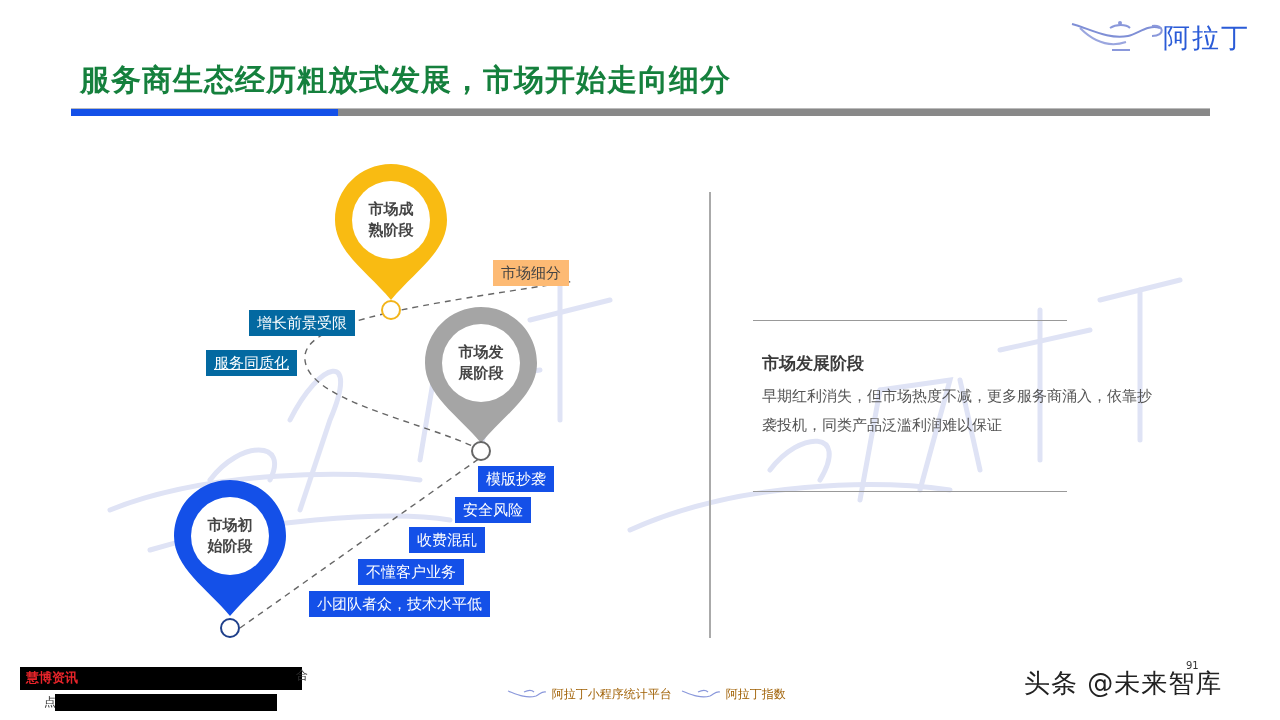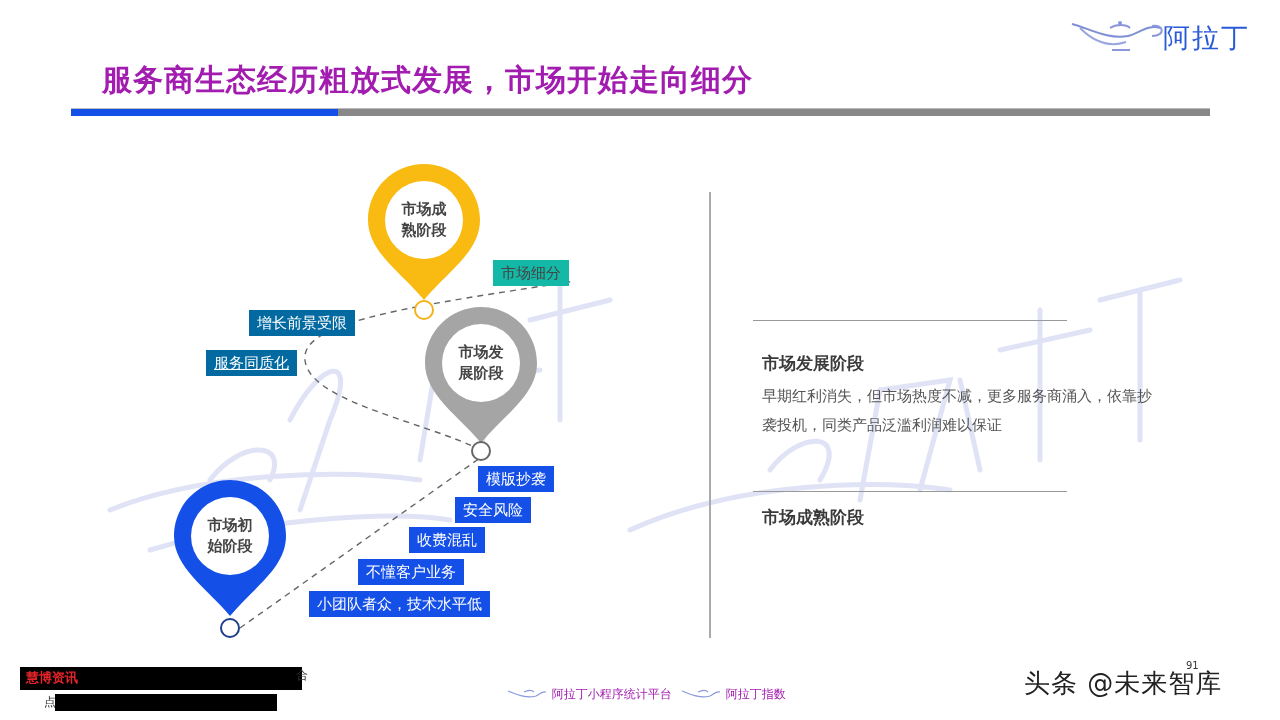--- a/index.html
+++ b/index.html
@@ -1,47 +1,47 @@
 <!DOCTYPE html>
 <html><head>
 <meta charset="utf-8">
 <style>
   * { box-sizing: border-box; margin: 0; padding: 0; }
   html, body { width: 1280px; height: 720px; overflow: hidden; background: #ffffff; }
   body { position: relative; font-family: "DejaVu Sans", "Liberation Sans", sans-serif; color: #333; }
 
-  .title { position: absolute; left: 80px; top: 60px; font-size: 30px; font-weight: bold; color: #a21caf; letter-spacing: 1px; margin-left: 22px; }
+  .title { position: absolute; left: 80px; top: 60px; font-size: 30px; font-weight: bold; color: #15803d; letter-spacing: 1px; }
   .title-bar { position: absolute; left: 71px; top: 108px; height: 8px; width: 1139px; background: #888888; border-top: 1px solid #bbbbbb; }
   .title-bar .accent { position: absolute; left: 0; top: 0; height: 100%; width: 267px; background: #1450e8; }
 
   .logo { position: absolute; left: 1068px; top: 14px; width: 190px; height: 48px; }
   .logo-text { position: absolute; left: 1163px; top: 20px; font-size: 27px; color: #2a5bd7; letter-spacing: 2px; }
 
   .watermark { position: absolute; pointer-events: none; }
 
   .pin { position: absolute; }
   .pin-label { position: absolute; font-size: 15px; font-weight: bold; color: #444; text-align: center; line-height: 21px; width: 80px; }
 
   .tag { position: absolute; font-size: 15px; color: #ffffff; padding: 0 8px; height: 26px; line-height: 26px; white-space: nowrap; }
   .tag.blue { background: #1450e8; }
   .tag.gray { background: #0369a1; }
-  .tag.yellow { background: #14b8a6; color: #444; }
+  .tag.yellow { background: #fdba74; color: #444; }
 
   .vline { position: absolute; left: 709px; top: 192px; width: 2px; height: 446px; background: #aaaaaa; }
   .hline { position: absolute; left: 753px; width: 314px; height: 1px; background: #999999; }
 
   .stage { position: absolute; left: 762px; width: 400px; }
   .stage h3 { font-size: 17px; font-weight: bold; color: #3a3a3a; margin-bottom: 7px; }
   .stage p { font-size: 15px; color: #555; line-height: 29px; }
   .footer-red { position: absolute; left: 20px; top: 667px; background: #000; height: 23px; width: 282px; }
   .footer-red span { color: #e8242a; font-size: 13px; font-weight: bold; padding-left: 6px; line-height: 17px; }
   .footer-black2 { position: absolute; left: 55px; top: 694px; width: 222px; height: 17px; background: #000; }
   .footer-small { position: absolute; font-size: 12px; color: #333; }
 
-  .footer-logo { position: absolute; top: 686px; font-size: 12px; color: #a21caf; }
+  .footer-logo { position: absolute; top: 686px; font-size: 12px; color: #a16207; }
   .footer-logo svg { vertical-align: middle; }
 
   .credit { position: absolute; left: 1024px; top: 666px; font-size: 26px; color: #222; letter-spacing: 1px; }
   .page-num { position: absolute; left: 1186px; top: 660px; font-size: 10px; color: #333; }
 </style>
 </head>
 <body>
 
 <div class="title">服务商生态经历粗放式发展，市场开始走向细分</div>
 <div class="title-bar">
@@ -87,21 +87,21 @@
   </g>
 </svg>
 
 <svg style="position:absolute;left:0;top:0;" width="700" height="660">
   <g stroke="#666" stroke-width="1.4" fill="none" stroke-dasharray="6,5">
     <path d="M240 628 L480 458"></path>
     <path d="M481 450 C420 420, 300 400, 305 355 C310 320, 420 305, 575 281"></path>
   </g>
 </svg>
 
-<div class="pin" style="left:366px;top:162px;font-family:Liberation Serif, serif;">
+<div class="pin" style="left:333px;top:162px;font-family:Liberation Serif, serif;">
   <svg width="116" height="160" viewBox="0 0 116 160">
     <path d="M58 2 C27 2, 2 27, 2 58 C2 90, 35 110, 58 138 C81 110, 114 90, 114 58 C114 27, 89 2, 58 2 Z" fill="#f9bb12"></path>
     <circle cx="58" cy="58" r="39" fill="#ffffff"></circle>
     <circle cx="58" cy="148" r="9" fill="#fff" stroke="#f2b41a" stroke-width="2"></circle>
   </svg>
   <div class="pin-label" style="left:18px;top:37px;">
     <div>市场成</div>
     <div>熟阶段</div>
   </div>
 </div>
@@ -146,21 +146,20 @@
 </div>
 <div class="hline" style="top:320px;"></div>
 
 <div class="stage" style="top:352px;">
   <h3>市场发展阶段</h3>
   <p style="width:395px;">早期红利消失，但市场热度不减，更多服务商涌入，依靠抄袭投机，同类产品泛滥利润难以保证</p>
 </div>
 <div class="hline" style="top:491px;"></div>
 
 <div class="stage" style="top:506px;">
-  <h3>市场成熟阶段</h3>
 </div>
 
 <div class="footer-red">
   <span>慧博资讯</span>
 </div>
 <div class="footer-small" style="left:296px;top:667px;">合</div>
 <div class="footer-small" style="left:44px;top:694px;">点</div>
 <div class="footer-black2"></div>
 
 <div class="footer-logo" style="left:506px;">

